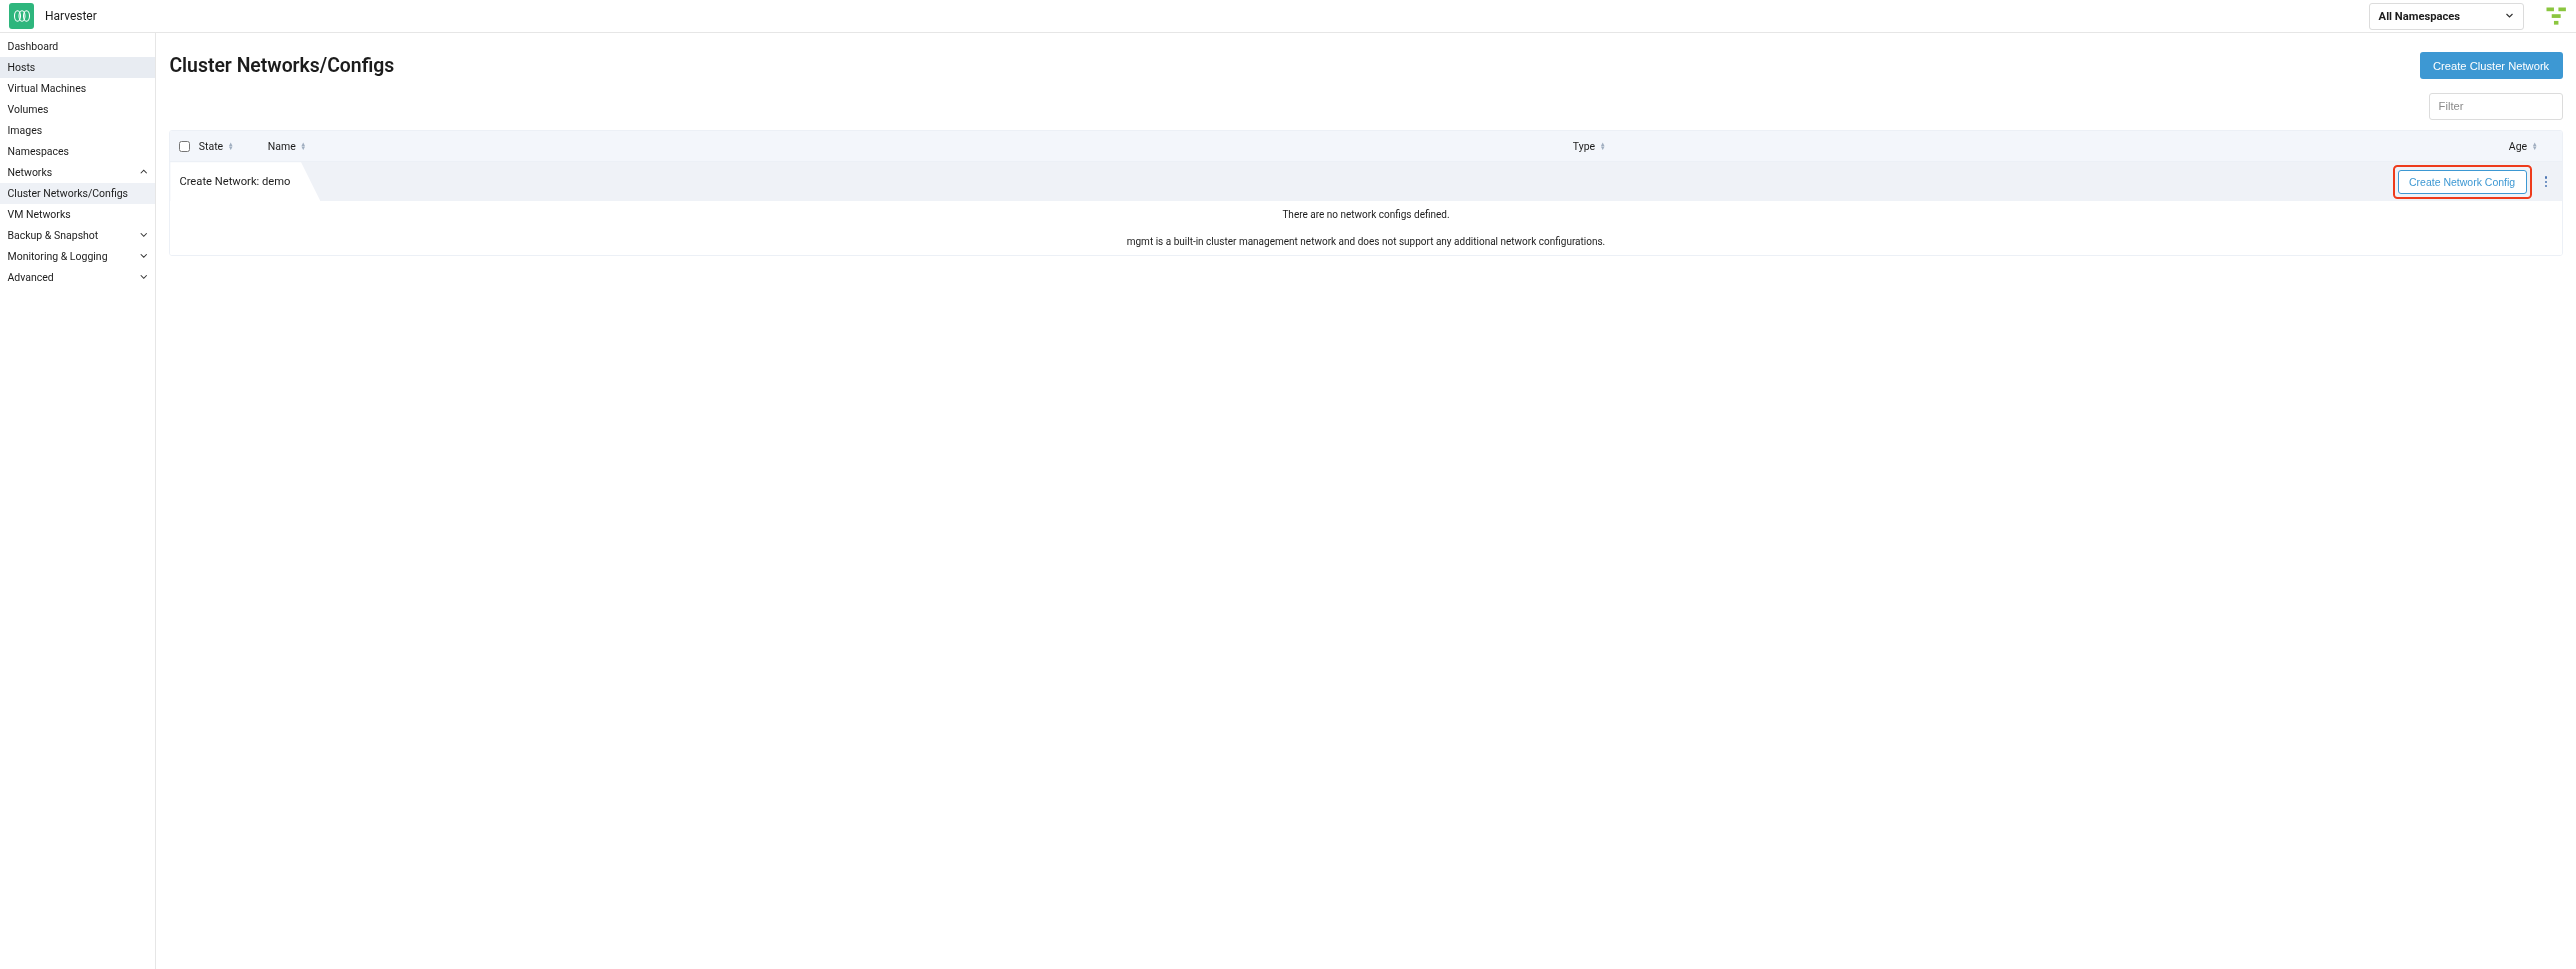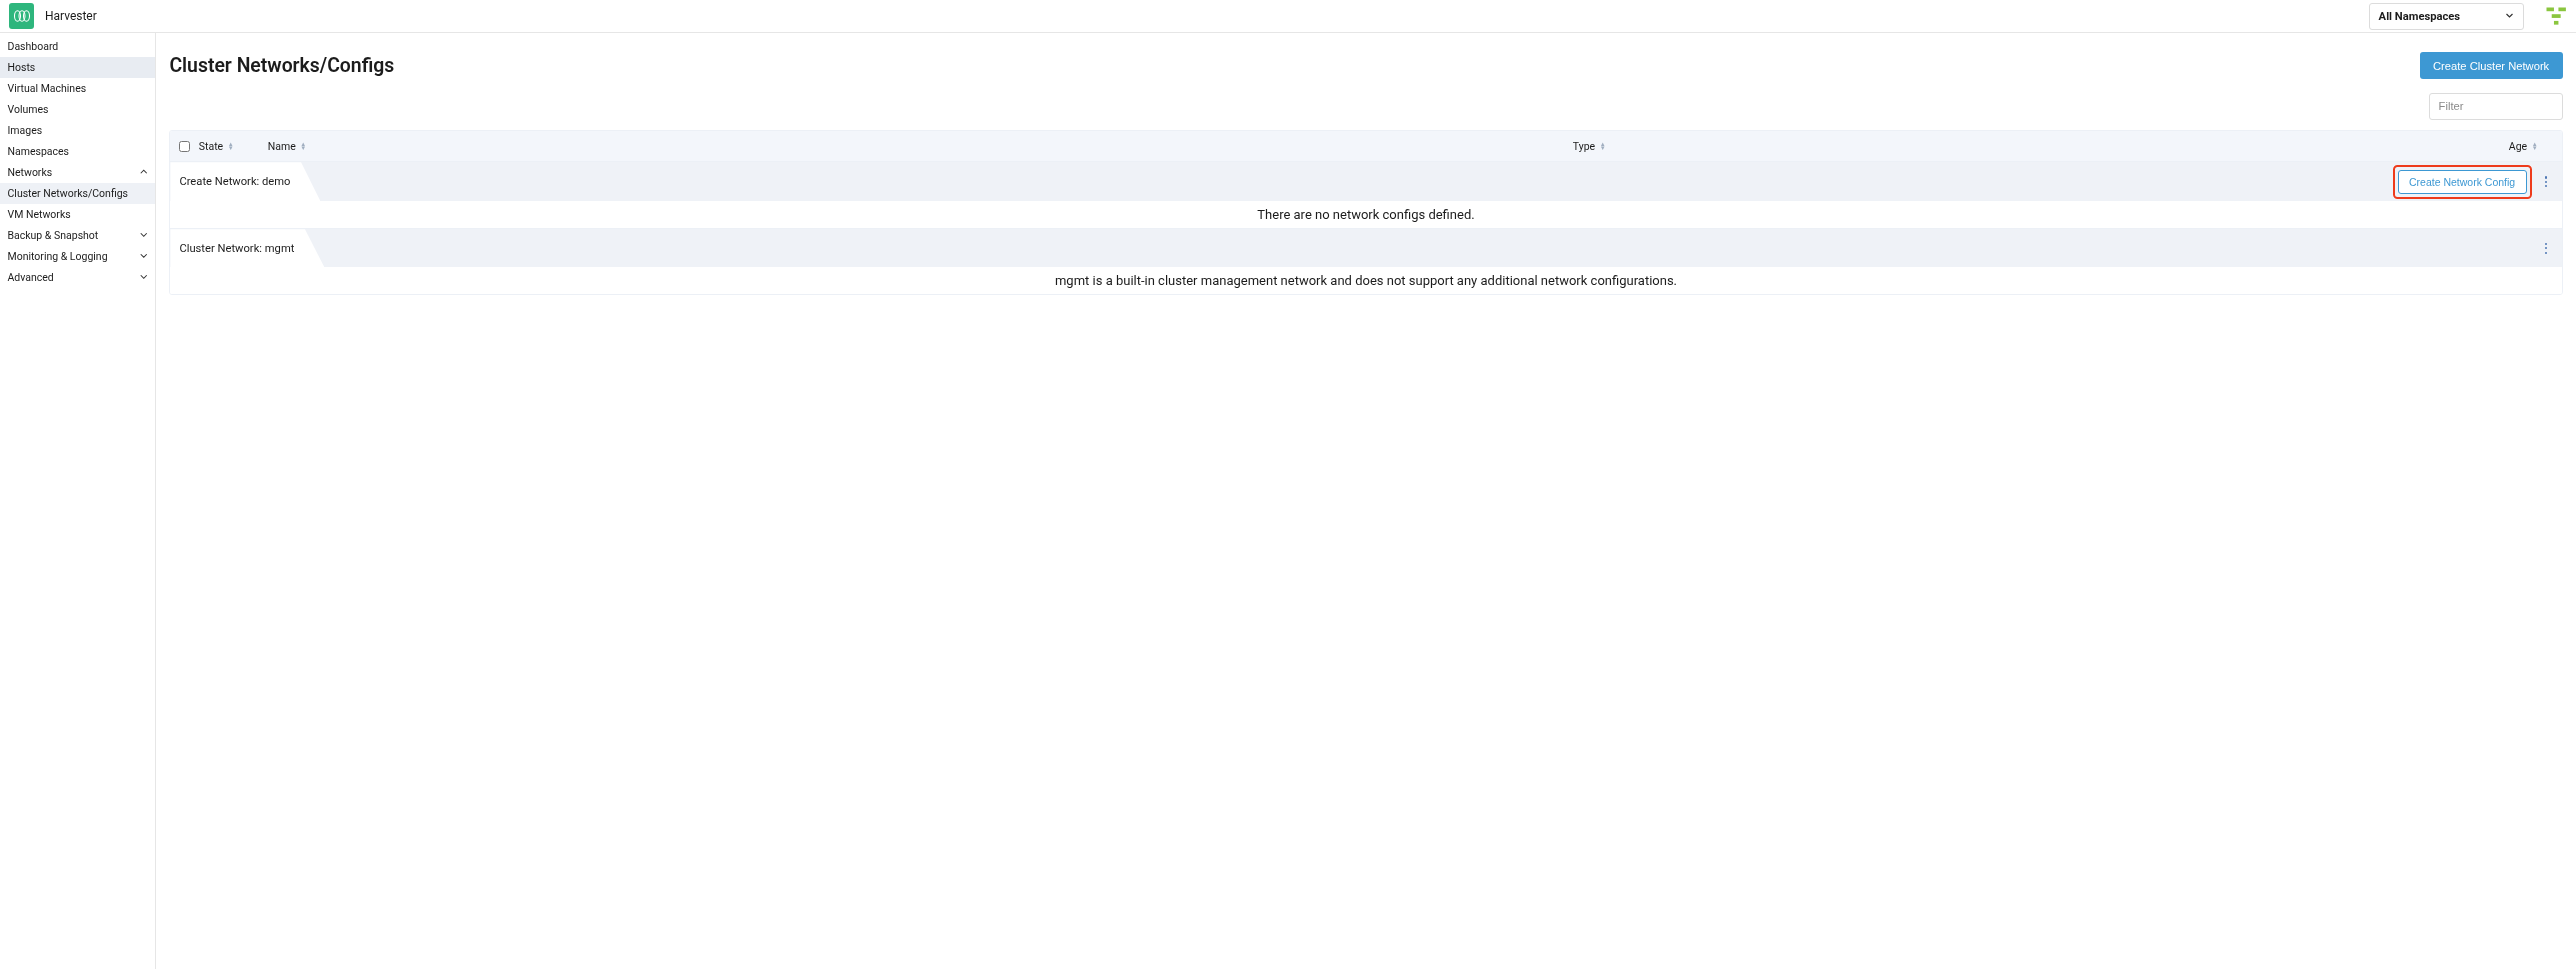--- a/index.html
+++ b/index.html
@@ -221,21 +221,21 @@
     height: 2.2px;
     background: #4d76b3;
     border-radius: 50%;
   }
 
   .msg-row {
     height: 27px;
     display: flex;
     align-items: center;
     justify-content: center;
-    font-size: 13px;
+    font-size: 10px;
     color: #1c1c1c;
     background: #ffffff;
   }
   .msg-row + .group-header { border-top: 0.7px solid #ecf0f6; }
 </style>
 </head>
 <body>
 
 <div class="topbar">
   <div class="brand">
@@ -373,27 +373,17 @@
           </span>
           <div class="kebab">
               <span></span>
               <span></span>
               <span></span>
             </div>
         </div>
       </div>
       <div class="msg-row">There are no network configs defined.</div>
 
-      <div class="group-header">
-        <div class="tab">Cluster Network: mgmt</div>
-        <div class="actions">
-          <div class="kebab">
-              <span></span>
-              <span></span>
-              <span></span>
-            </div>
-        </div>
-      </div>
       <div class="msg-row">mgmt is a built-in cluster management network and does not support any additional network configurations.</div>
     </div>
   </main>
 </div>
 
 
 </body></html>

